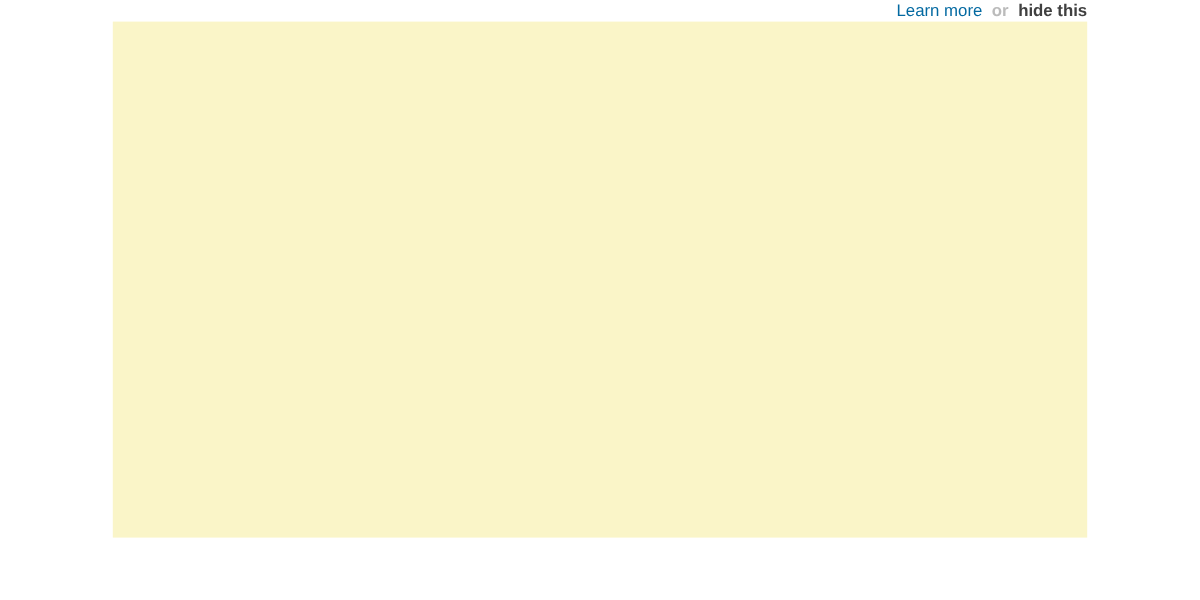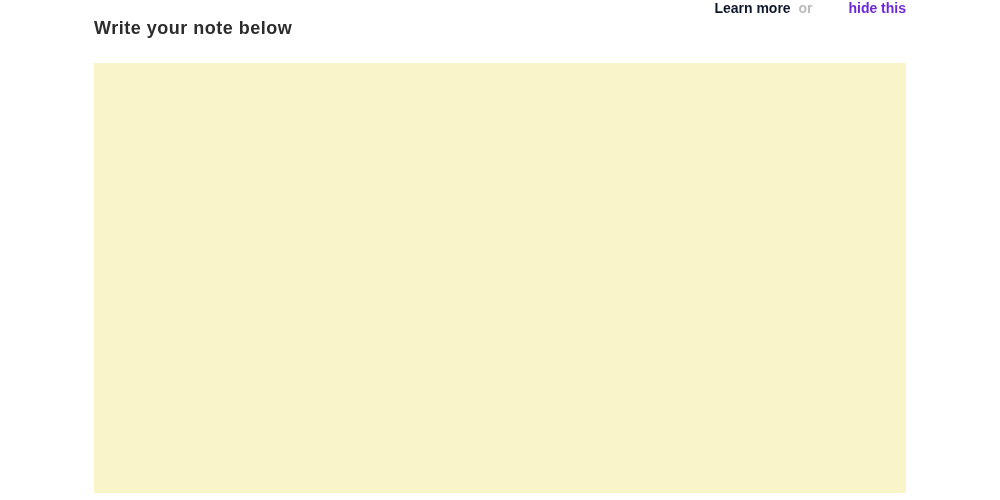--- a/index.html
+++ b/index.html
@@ -17,32 +17,31 @@
     }
     .top-links {
       position: absolute;
       top: 0;
       right: 94px;
       font-size: 14px;
       color: #999;
       font-weight: 600;
     }
     .top-links .learn-more {
-      color: #0f172a;
-      font-weight: 700;
+      color: #0369a1;
+      font-weight: 400;
       cursor: pointer;
     }
     .top-links .sep {
       color: #bbb;
       margin: 4px 4px;
     }
     .top-links .hide-this {
-      color: #6d28d9;
+      color: #404040;
       cursor: pointer;
-      margin-left: 28px;
     }
     .container {
       padding: 18px 94px 0 94px;
     }
     .heading {
       font-size: 18px;
       font-weight: 800;
       color: #2c2c2c;
       letter-spacing: 0.5px;
       margin-bottom: 24px;
@@ -63,15 +62,14 @@
 </head>
 <body>
 
 <div class="top-links">
   <span class="learn-more">Learn more</span>
   <span class="sep">or</span>
   <span class="hide-this">hide this</span>
 </div>
 
 <div class="container">
-  <h2 class="heading">Write your note below</h2>
   <textarea class="note-area" placeholder="" style=""></textarea>
 </div>
 
 </body></html>

